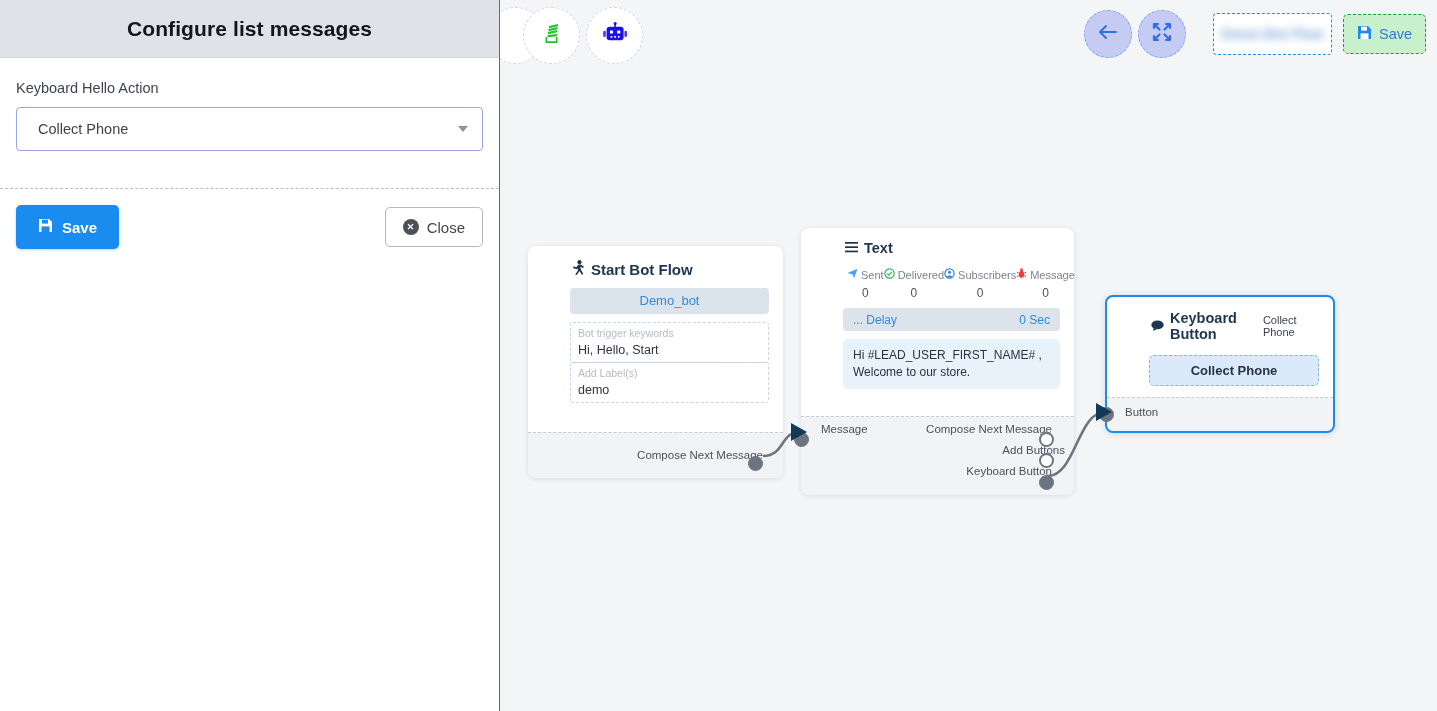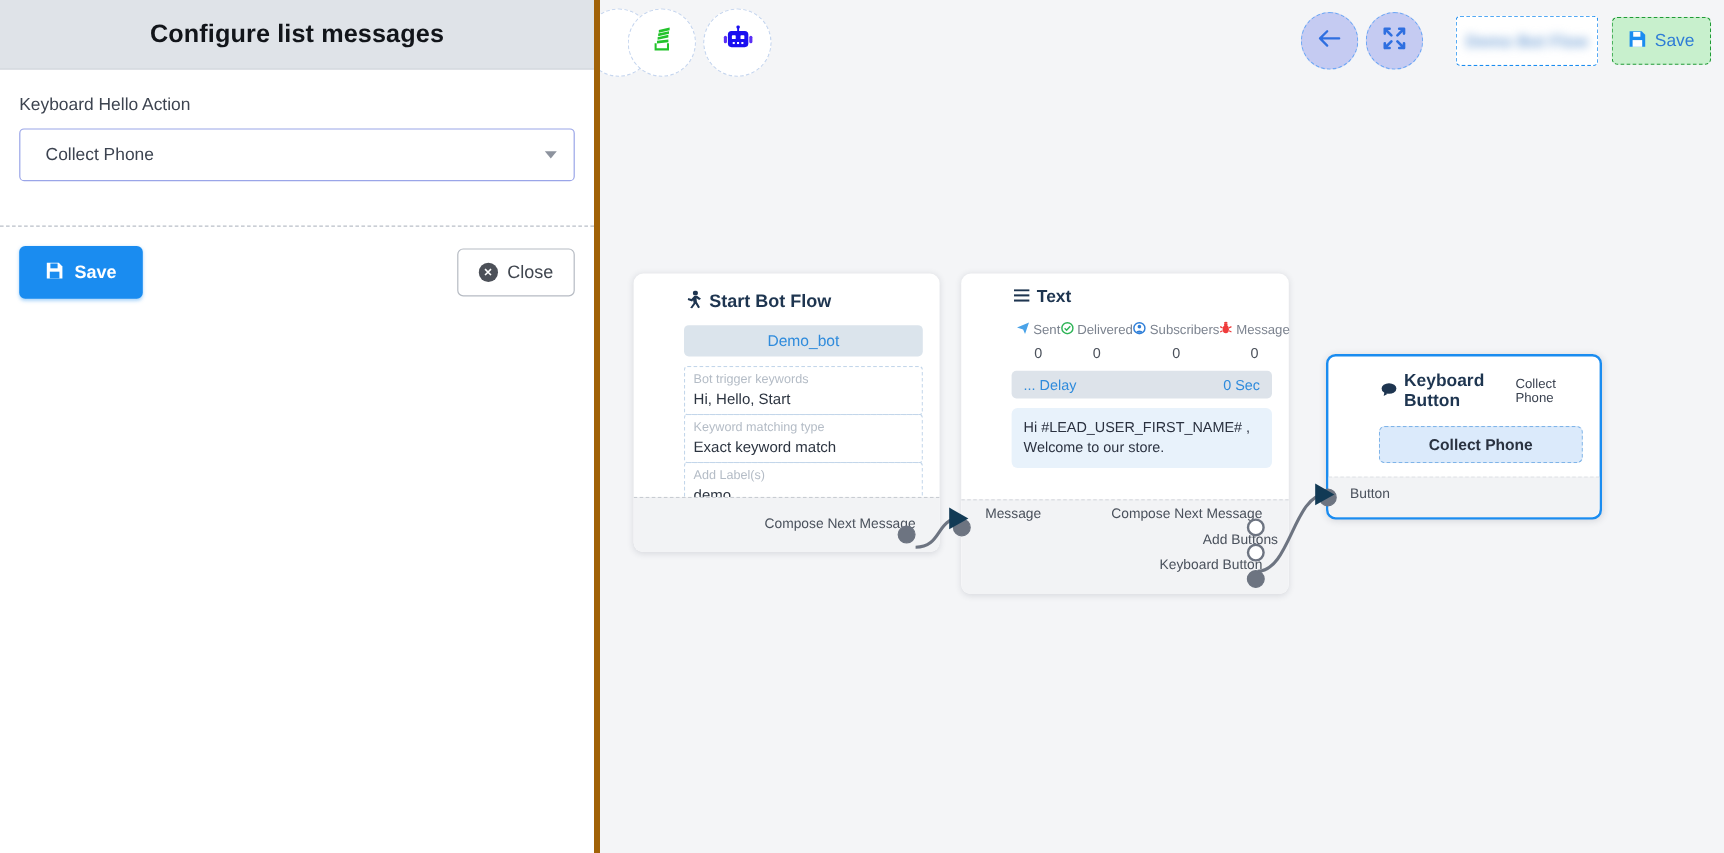--- a/index.html
+++ b/index.html
@@ -6,21 +6,21 @@
   body{
     width:1437px;height:711px;overflow:hidden;position:relative;
     background:#f4f5f7;
     font-family:"Liberation Sans", sans-serif;
     -webkit-font-smoothing:antialiased;
   }
 
   
   #left-panel{
     position:absolute;left:0;top:0;width:500px;height:711px;
-    background:#ffffff;border-right:5px solid #a16207;box-sizing:border-box;
+    background:#ffffff;border-right:1px solid #a16207;box-sizing:border-box;
     z-index:30;
   }
   #panel-header{
     height:57px;background:#dfe3e8;border-bottom:1px solid #d2d7dd;
     display:flex;align-items:center;justify-content:center;
   }
   #panel-title{font-size:21px;font-weight:bold;color:#12151a;letter-spacing:.1px;}
   #panel-body{padding:22px 16px 0 16px;}
   .field-label{font-size:14.5px;color:#3d4450;margin-bottom:11px;}
   .select-box{
@@ -99,21 +99,21 @@
     border-top:1px dashed #c8ccd2;
   }
   .port{
     position:absolute;width:15px;height:15px;border-radius:50%;
     background:#6d7481;border:1px solid #6d7481;box-sizing:border-box;cursor:pointer;
   }
   .port.empty{background:#ffffff;border:2px solid #6d7481;}
   .port-label{position:absolute;font-size:11.5px;color:#4a515c;white-space:nowrap;}
 
   
-  #node-start{left:528px;top:228px;width:227px;height:232px;
+  #node-start{left:528px;top:246px;width:227px;height:232px;
     box-shadow:0 1px 5px rgba(40,50,70,.13);}
   #node-start .head{padding:14px 0 10px 16px;font-size:15px;font-weight:bold;color:#1e3550;
     display:flex;align-items:center;gap:6px;}
   #node-start .body{padding:0 14px 10px 14px;}
   .chip-botname{
     background:#dbe4ec;border-radius:4px;height:26px;line-height:26px;text-align:center;
     color:#2f8bdc;font-size:13px;margin-bottom:8px;
   }
   .kv-box{border:1px dashed #c3d6ea;border-radius:3px;padding:3px 7px;margin-bottom:-1px;}
   .kv-key{font-size:10.5px;color:#b4bcc6;line-height:15px;}
@@ -177,24 +177,20 @@
           <path d="M6.5 4.6 L4.2 7.2 L1.6 6.3 L1.1 7.9 L4.7 9.2 L5.6 8.2 L6.0 10.6 L3.2 14.5 L4.7 15 L7.6 11.1 L9.8 14.8 L11.3 14.1 L8.8 9.6 L8.4 6.6 L10.6 8.1 L12.2 6.9 L8.9 4.4 Z" fill="#1e3550"></path>
         </svg>
     </span>
     <span>Start Bot Flow</span>
   </div>
   <div class="body">
     <div class="chip-botname">Demo_bot</div>
     <div class="kv-box">
       <div class="kv-key">Bot trigger keywords</div>
       <div class="kv-val">Hi, Hello, Start</div>
-    </div>
-    <div class="kv-box">
-      <div class="kv-key">Keyword matching type</div>
-      <div class="kv-val">Exact keyword match</div>
     </div>
     <div class="kv-box">
       <div class="kv-key">Add Label(s)</div>
       <div class="kv-val">demo</div>
     </div>
   </div>
   <div class="node-foot">
     <span class="port-label" style="right:20px;top:16px;">Compose Next Message</span>
   </div>
   <div class="port" style="left:227px;top:210px;margin-left:-7px;"></div>

